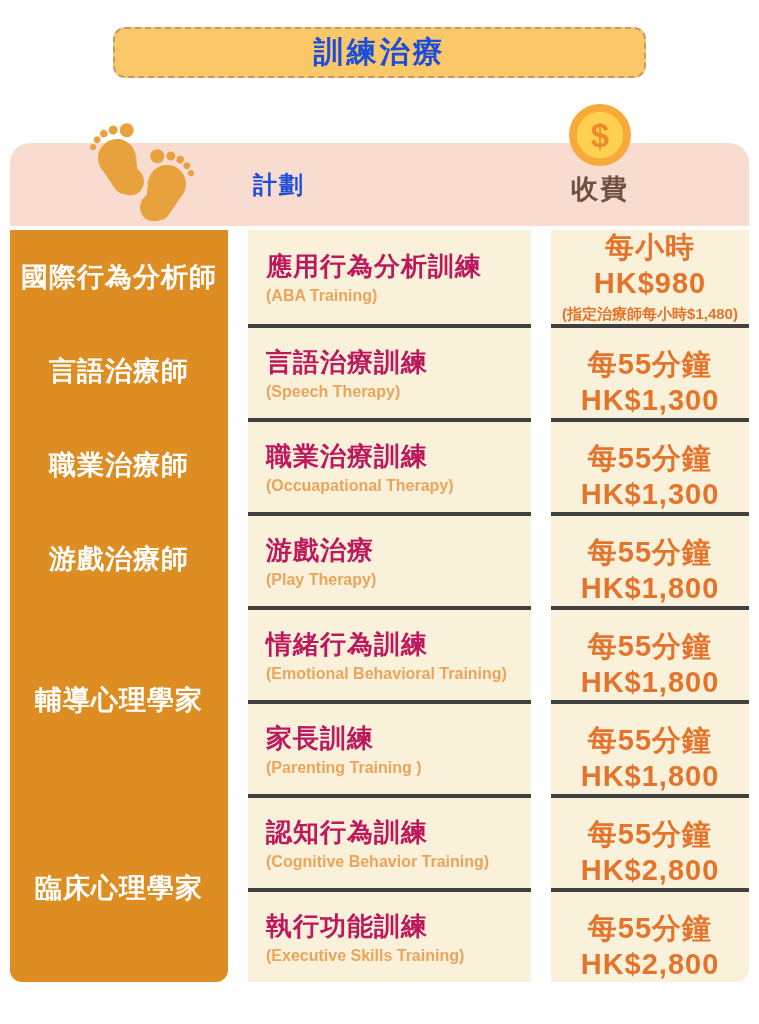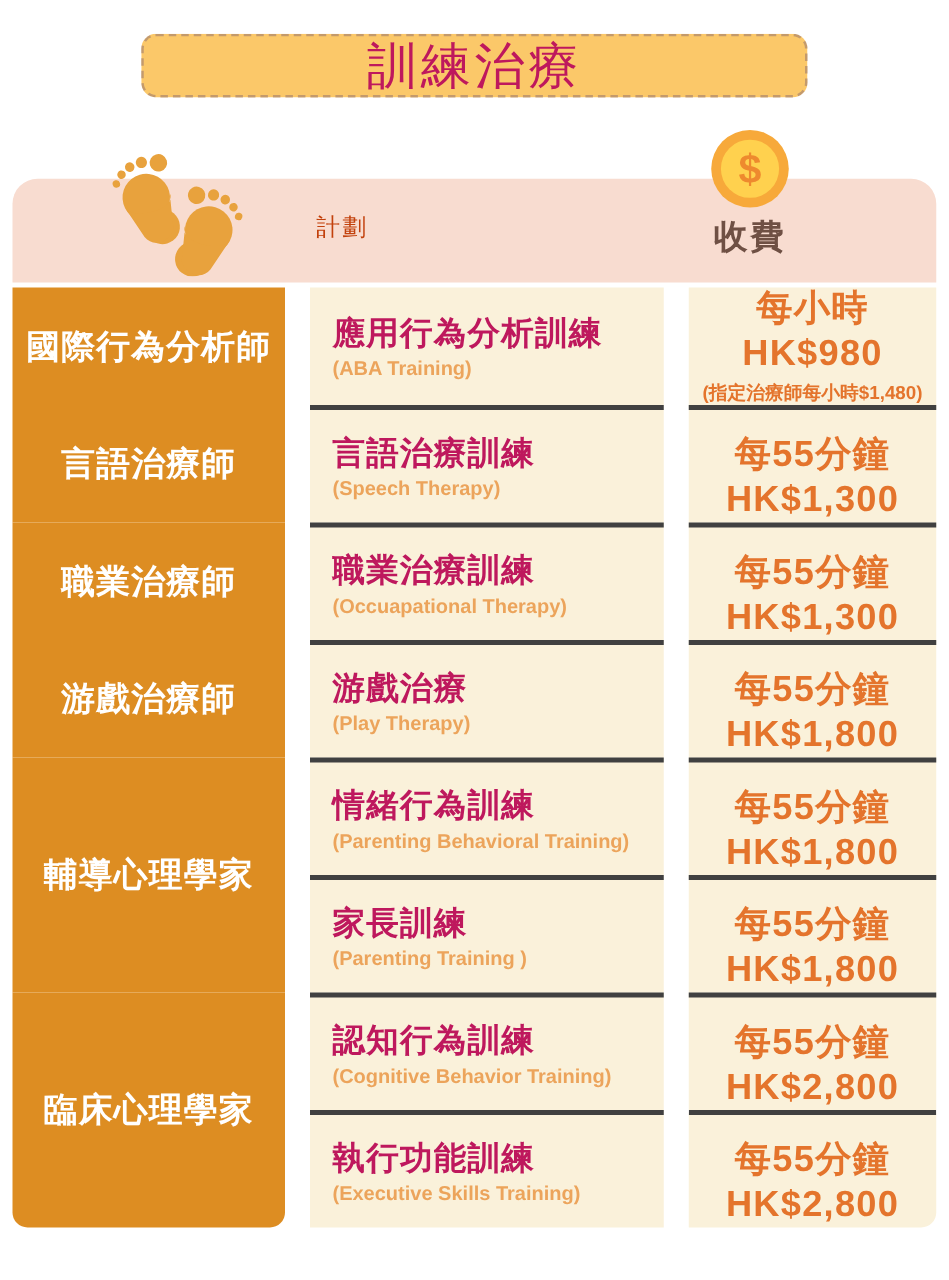--- a/index.html
+++ b/index.html
@@ -10,34 +10,34 @@
   }
   .stage{position:absolute;inset:0;}
 
   
   .banner{
     position:absolute;left:113px;top:27px;width:529px;height:47px;
     background:#fbc869;border:2px dashed #c49a6b;border-radius:12px;
     display:flex;align-items:center;justify-content:center;
   }
   .banner-text{
-    font-size:40px;font-weight:normal;color:#be185d;letter-spacing:3px;
+    font-size:30px;font-weight:bold;color:#1d4ed8;letter-spacing:3px;
   }
 
   
   .card{position:absolute;left:10px;top:143px;width:739px;}
 
   .table-header{
     position:relative;height:83px;background:#f8dcd0;
     border-radius:20px 20px 0 0;
   }
   .footprints{position:absolute;left:63px;top:-37px;width:130px;height:115px;}
   .hdr-plan{
     position:absolute;left:243px;top:26px;
-    font-size:19px;font-weight:normal;color:#c2410c;letter-spacing:2px;
+    font-size:24px;font-weight:bold;color:#1d4ed8;letter-spacing:2px;
   }
   .hdr-fee-group{
     position:absolute;left:547px;top:-40px;width:86px;
     display:flex;flex-direction:column;align-items:center;
   }
   .coin{width:64px;height:64px;}
   .hdr-fee{
     margin-top:4px;font-size:27px;font-weight:bold;color:#6f5044;letter-spacing:2px;
   }
 
@@ -174,21 +174,21 @@
         <span class="plan-zh">游戲治療</span>
         <span class="plan-en">(Play Therapy)</span>
       </div>
       <div class="fee-cell sep" style="grid-row:4">
         <div class="fee-main">每55分鐘</div>
         <div class="fee-sub">HK$1,800</div>
       </div>
 
       <div class="plan-cell sep" style="grid-row:5">
         <span class="plan-zh">情緒行為訓練</span>
-        <span class="plan-en">(Parenting Behavioral Training)</span>
+        <span class="plan-en">(Emotional Behavioral Training)</span>
       </div>
       <div class="fee-cell sep" style="grid-row:5">
         <div class="fee-main">每55分鐘</div>
         <div class="fee-sub">HK$1,800</div>
       </div>
 
       <div class="plan-cell sep" style="grid-row:6">
         <span class="plan-zh">家長訓練</span>
         <span class="plan-en">(Parenting Training )</span>
       </div>

